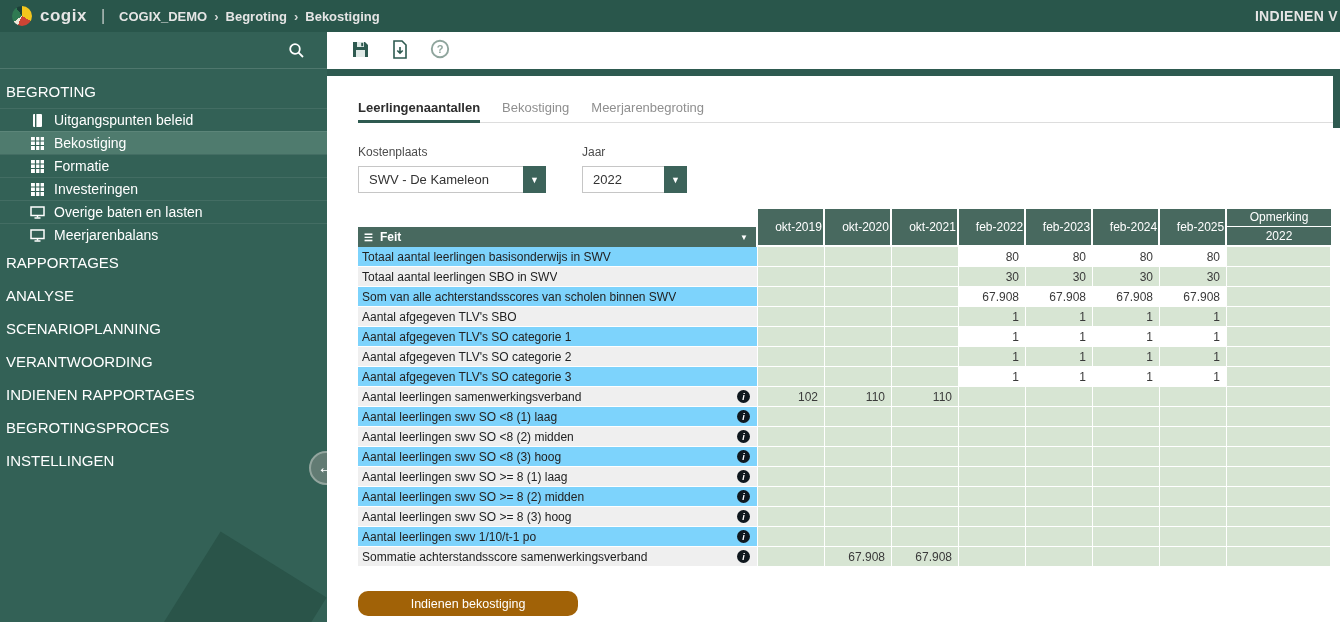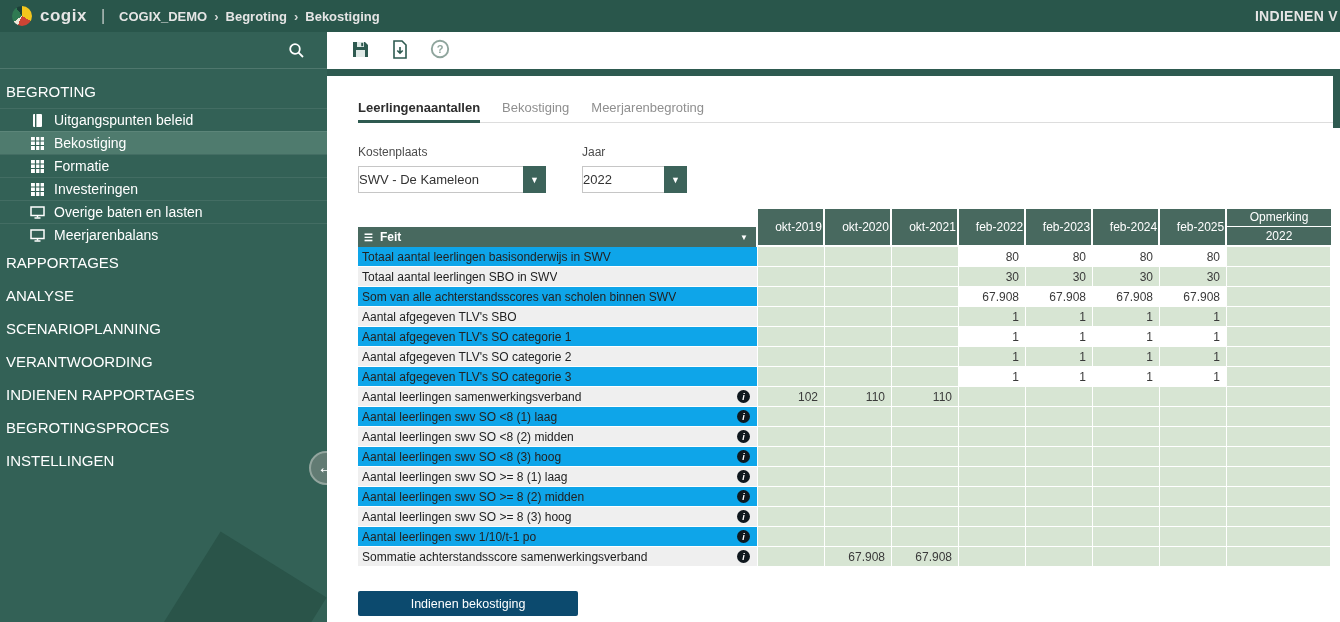--- a/index.html
+++ b/index.html
@@ -39,48 +39,48 @@
   .content{padding:24px 0 0 31px;}
 
   .tabs{display:flex;gap:22px;border-bottom:1px solid #ddd;}
   .tab{font-size:13px;color:#8f8f8f;padding:0 0 7px;position:relative;cursor:pointer;}
   .tab.active{color:#2d2d2d;font-weight:bold;}
   .tab.active::after{content:"";position:absolute;left:0;right:0;bottom:-1px;height:3px;background:#2e5a50;}
 
   .filters{display:flex;gap:36px;margin-top:22px;}
   .f-label{font-size:12px;color:#4c4c4c;margin-bottom:7px;}
   .selwrap{display:flex;cursor:pointer;}
-  .selbox{height:27px;border:1px solid #c6c6c6;border-right:none;background:#fff;display:flex;align-items:center;padding:0 0;font-size:13px;color:#333;white-space:nowrap;}
+  .selbox{height:27px;border:1px solid #c6c6c6;border-right:none;background:#fff;display:flex;align-items:center;padding:0 10px;font-size:13px;color:#333;white-space:nowrap;}
   .selbox.kp{width:165px;}
   .selbox.jr{width:82px;}
   .selcaret{width:23px;height:27px;background:#3c635a;color:#fff;display:flex;align-items:center;justify-content:center;font-size:9px;}
 
   
   .grid{margin-top:16px;display:grid;grid-template-columns:400px repeat(7,67px) 104px;font-size:12px;}
   .h-label{height:38px;border-bottom:2px solid #fff;}
   .h-label-top{height:18px;background:#fff;}
   .h-label-bar{height:20px;background:#48695f;color:#fff;display:flex;align-items:center;gap:7px;padding:0 8px 0 6px;font-weight:bold;border-right:2px solid #fff;}
   .ham{font-size:10px;}
   .h-caret{margin-left:auto;font-size:8px;cursor:pointer;}
   .h-month{height:38px;background:#48695f;color:#fff;display:flex;align-items:center;justify-content:center;border-right:2px solid #fff;border-bottom:2px solid #fff;padding-left:16px;}
   .h-opm{height:38px;border-bottom:2px solid #fff;display:flex;flex-direction:column;}
   .h-opm-top{height:18px;background:#48695f;color:#fff;display:flex;align-items:center;justify-content:center;border-bottom:1px solid #fff;}
   .h-opm-bot{height:19px;background:#48695f;color:#fff;display:flex;align-items:center;justify-content:center;}
 
   .c{height:20px;border-bottom:1px solid #fff;border-right:1px solid #fff;display:flex;align-items:center;}
   .c.num{justify-content:flex-end;padding-right:6px;color:#3a3a3a;cursor:cell;}
   .c.lab{justify-content:space-between;padding:0 7px 0 4px;color:#222;}
   .lab-t{white-space:nowrap;overflow:hidden;}
-  .lw{background:#0ea5e9;}
+  .lw{background:#7dd3fc;}
   .lg{background:#efefef;}
   .g{background:#d7e5d3;}
   .w{background:#fff;}
   .info{width:13px;height:13px;border-radius:50%;background:#10181e;color:#fff;font-size:9px;font-weight:bold;font-style:italic;display:flex;align-items:center;justify-content:center;flex-shrink:0;cursor:pointer;}
 
-  .submit{margin-top:24px;height:25px;width:220px;background:#0c4a6e;color:#fff;border:none;font-size:12.5px;font-family:inherit;cursor:pointer;border-radius:2px;}
+  .submit{margin-top:24px;height:25px;width:220px;background:#a16207;color:#fff;border:none;font-size:12.5px;font-family:inherit;cursor:pointer;border-radius:10px;}
 </style>
 </head>
 <body>
 
 <div class="app">
 
   <header class="topbar">
     <span class="logo"></span>
     <span class="logo-text">cogix</span>
     <span class="pipe">|</span>

